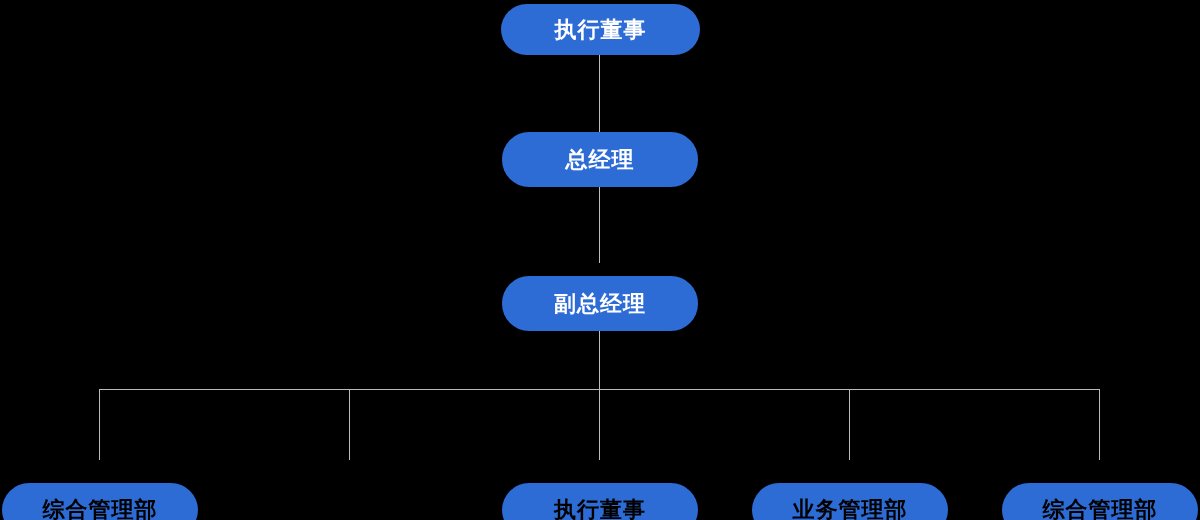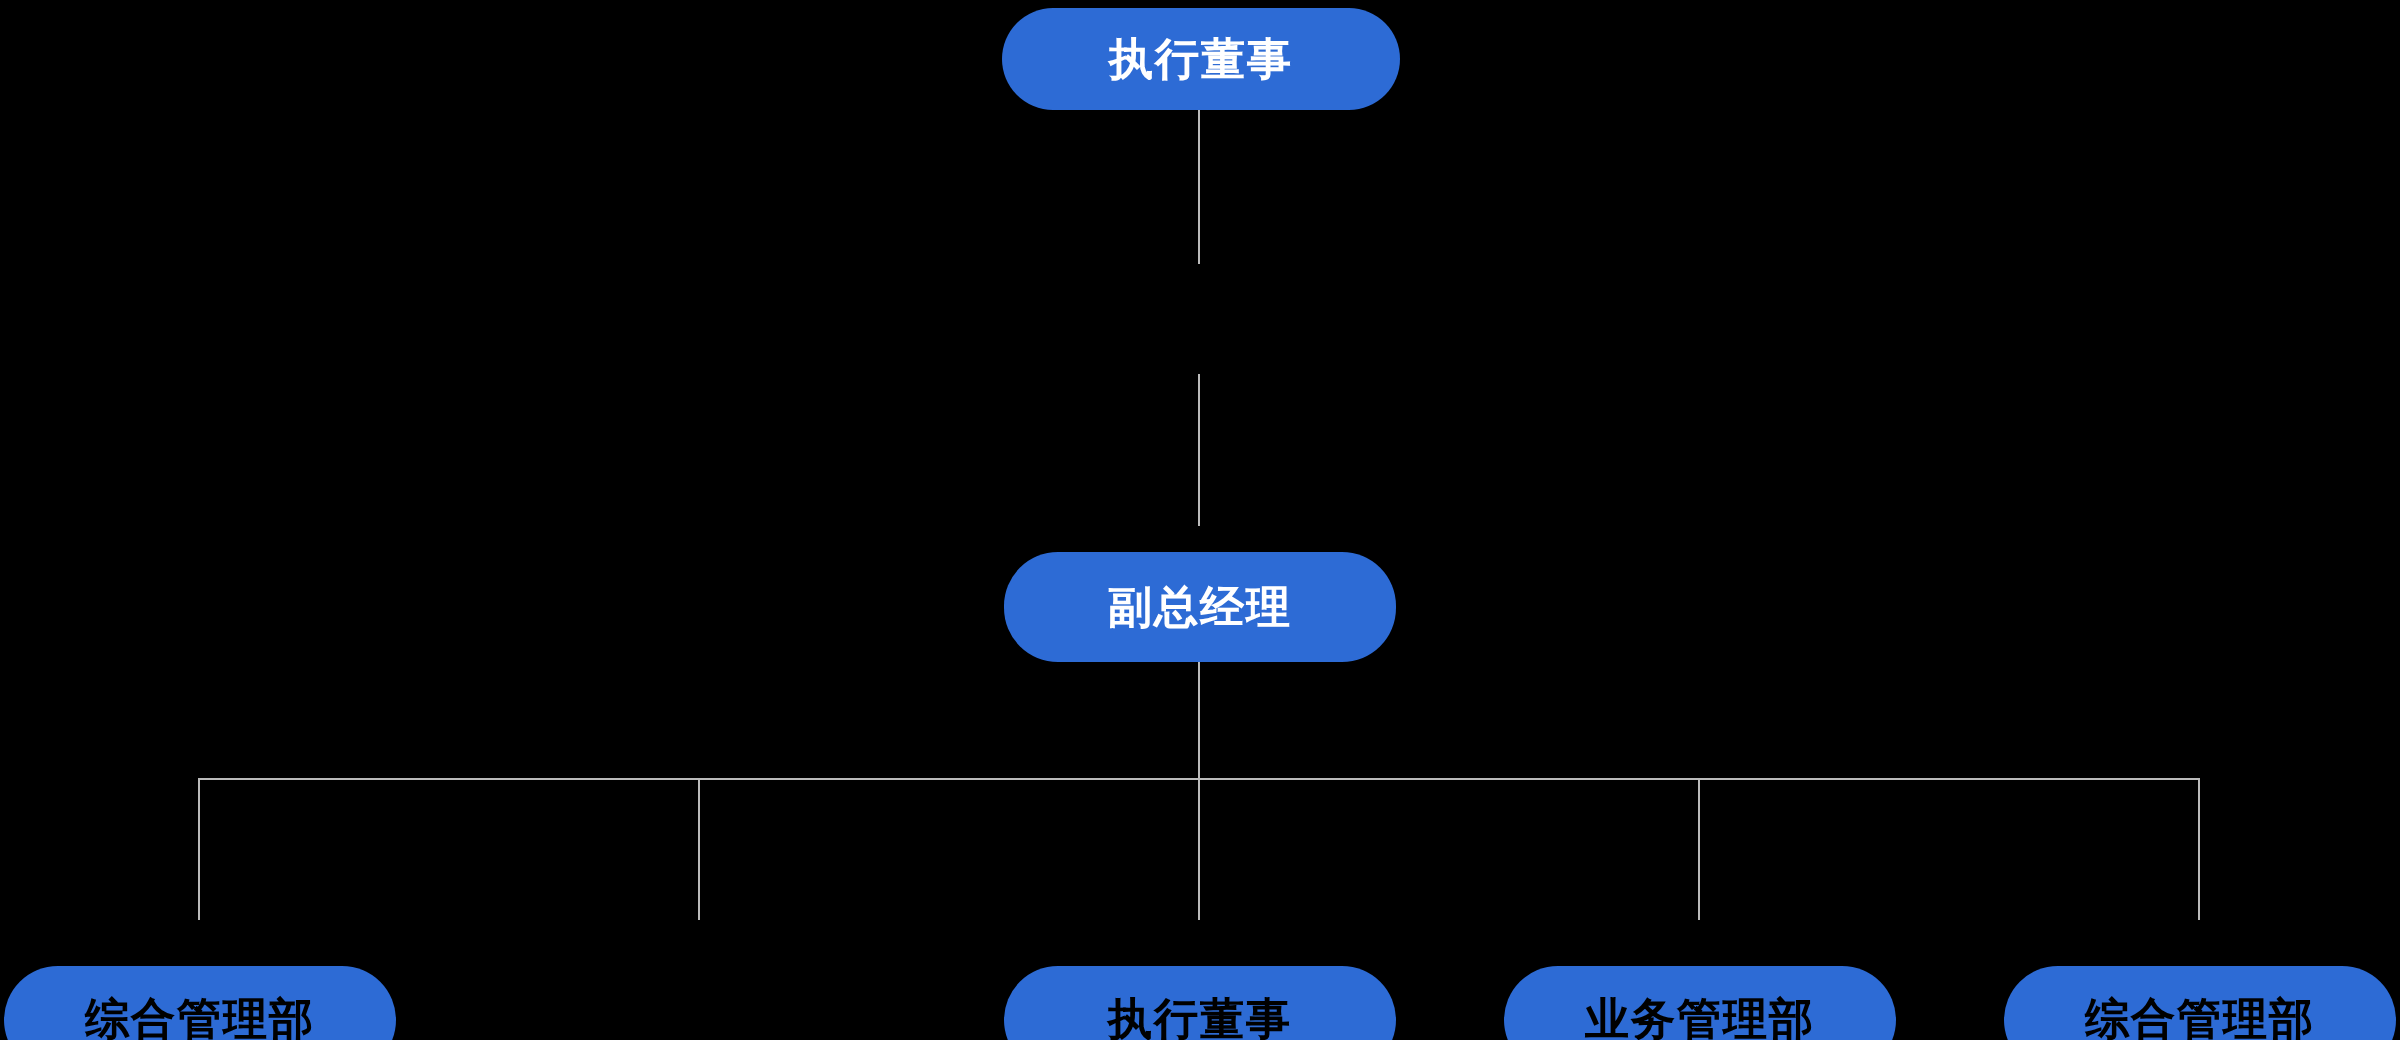--- a/index.html
+++ b/index.html
@@ -74,20 +74,21 @@
   <div class="line v c-3bus"></div>
   <div class="line h c-bus"></div>
   <div class="line v c-d c-d1"></div>
   <div class="line v c-d c-d2"></div>
   <div class="line v c-d c-d3"></div>
   <div class="line v c-d c-d4"></div>
   <div class="line v c-d c-d5"></div>
 
   <div class="node exec n-l1">执行董事</div>
 
+  <div class="node exec n-l2">总经理</div>
 
   <div class="node exec n-l3">副总经理</div>
 
   <div class="node dept n-d n-d1">综合管理部</div>
 
 
   <div class="node dept n-d n-d3">执行董事</div>
 
   <div class="node dept n-d n-d4">业务管理部</div>
 

